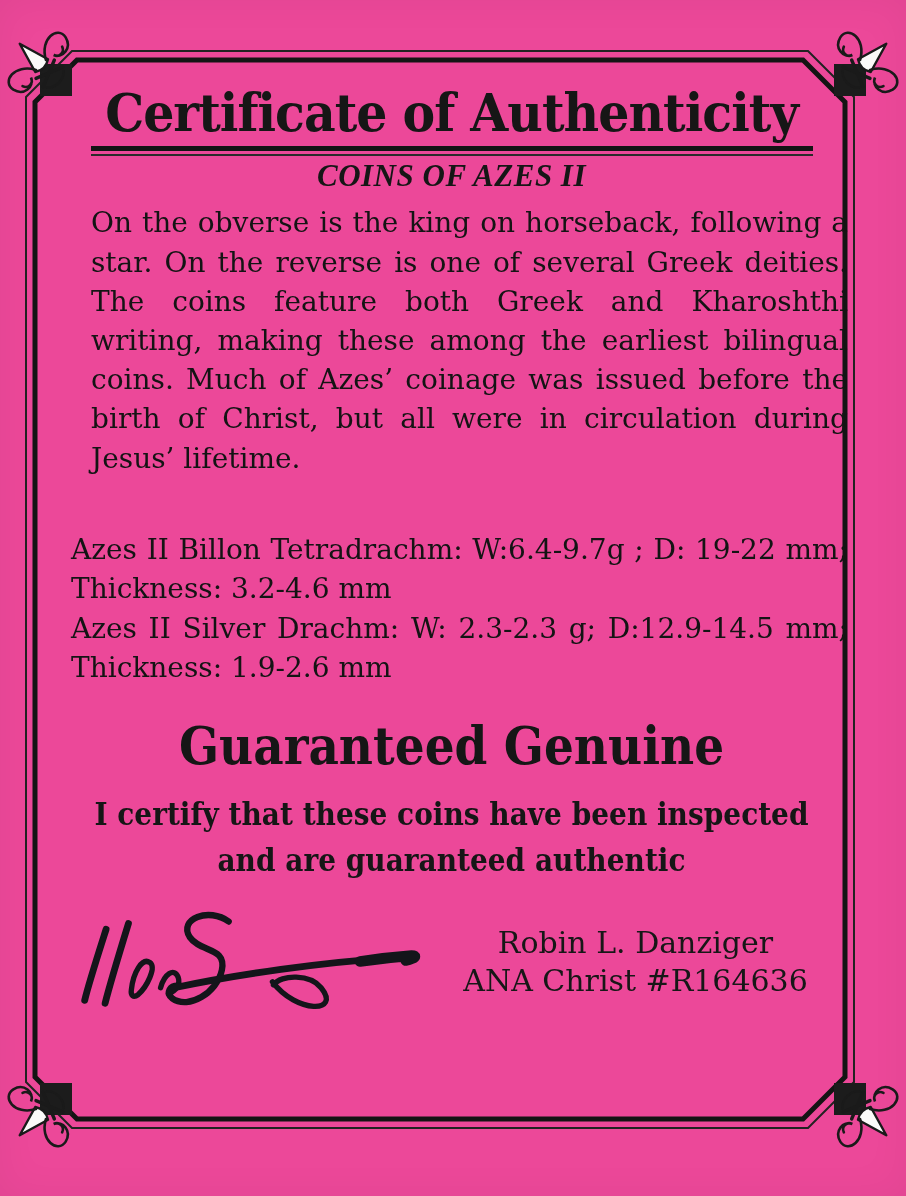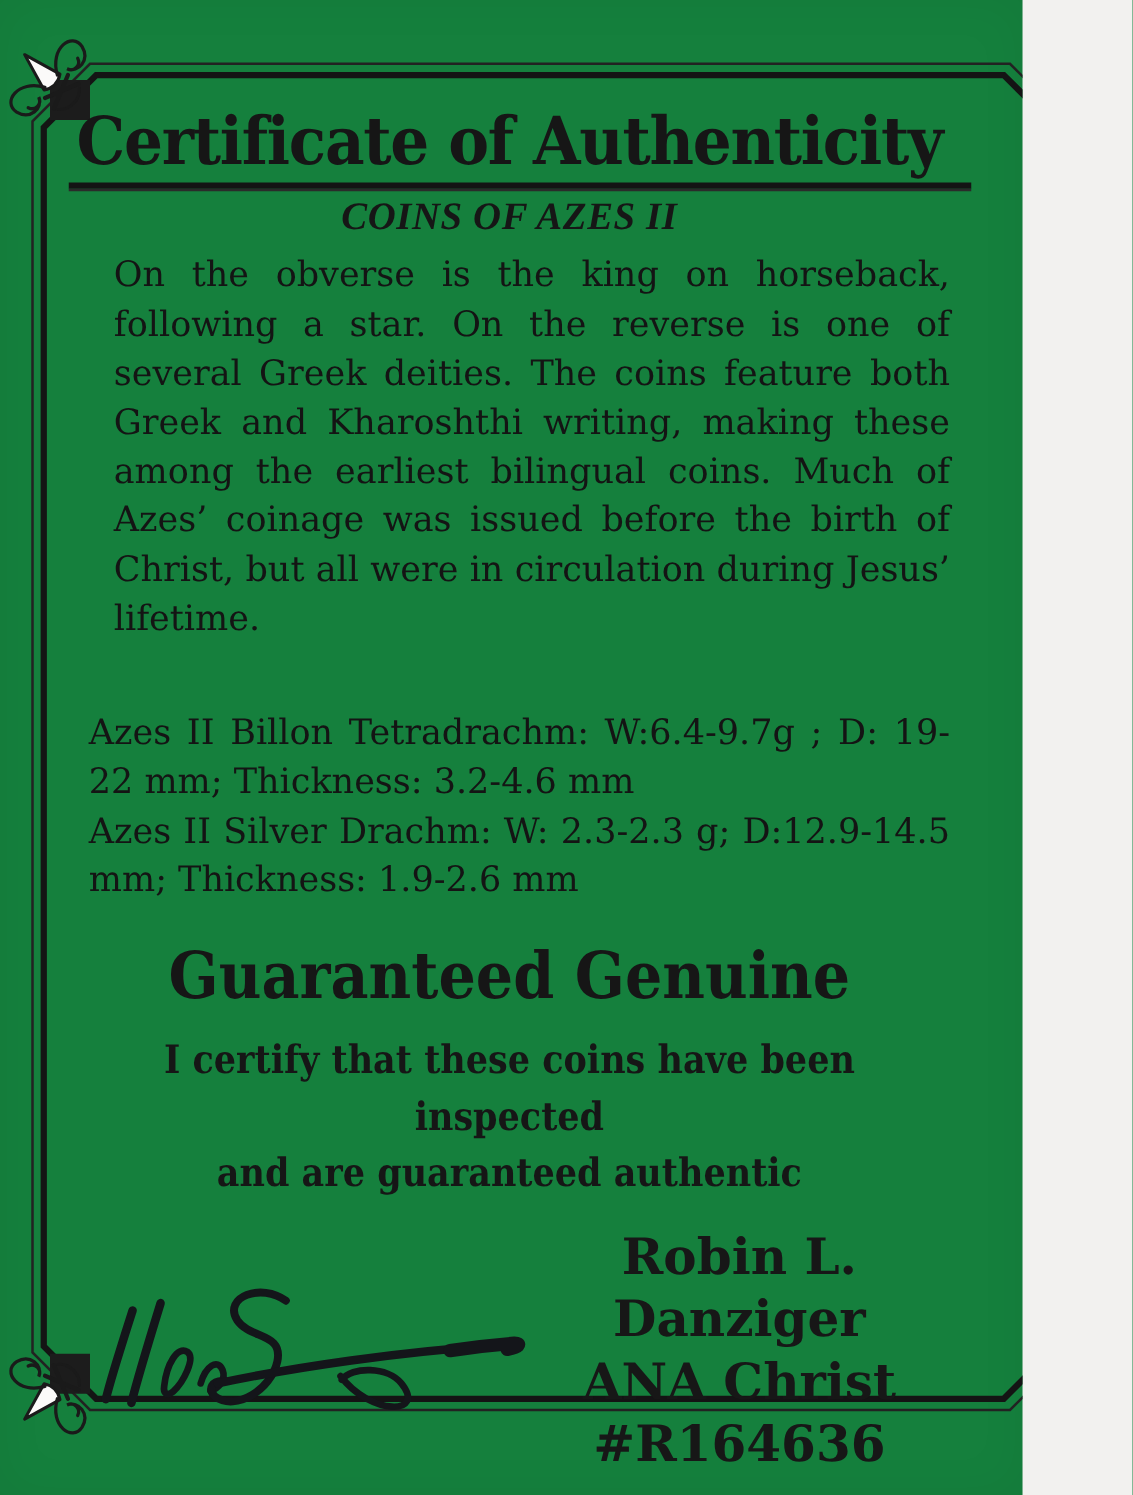--- a/index.html
+++ b/index.html
@@ -3,22 +3,22 @@
 <meta charset="utf-8">
 <style>
   html,body{margin:0;padding:0;}
   body{
     width:906px;height:1196px;
     background:#f2f1ef;
     font-family:"DejaVu Serif", serif;
   }
   .page{
     position:relative;
-    width:818px;height:1196px;
-    background:#15803d;
+    width:906px;height:1196px;
+    background:#ec4899;
     box-shadow:inset 0 0 40px rgba(0,0,0,0.05);
     overflow:hidden;
     color:#161616;
   }
   .border-svg{
     position:absolute;left:0;top:0;width:906px;height:1196px;
     pointer-events:none;
   }
   .content{
     position:absolute;
@@ -82,25 +82,24 @@
   .sign-row{
     margin-top:26px;
     display:flex;align-items:center;
   }
   .signature-wrap{
     width:380px;margin-left:18px;flex:0 0 auto;
   }
   .signer-block{
     flex:1 1 auto;
     text-align:center;
-    font-size:40px;
+    font-size:30px;
     line-height:1.25;
     color:#171717;
     padding-right:30px;
-    font-weight:bold;
   }
 </style>
 </head>
 <body>
 
 <div class="page">
 
   <svg class="border-svg" viewBox="0 0 906 1196" xmlns="http://www.w3.org/2000/svg">
     <defs>
       <g id="fleur">

